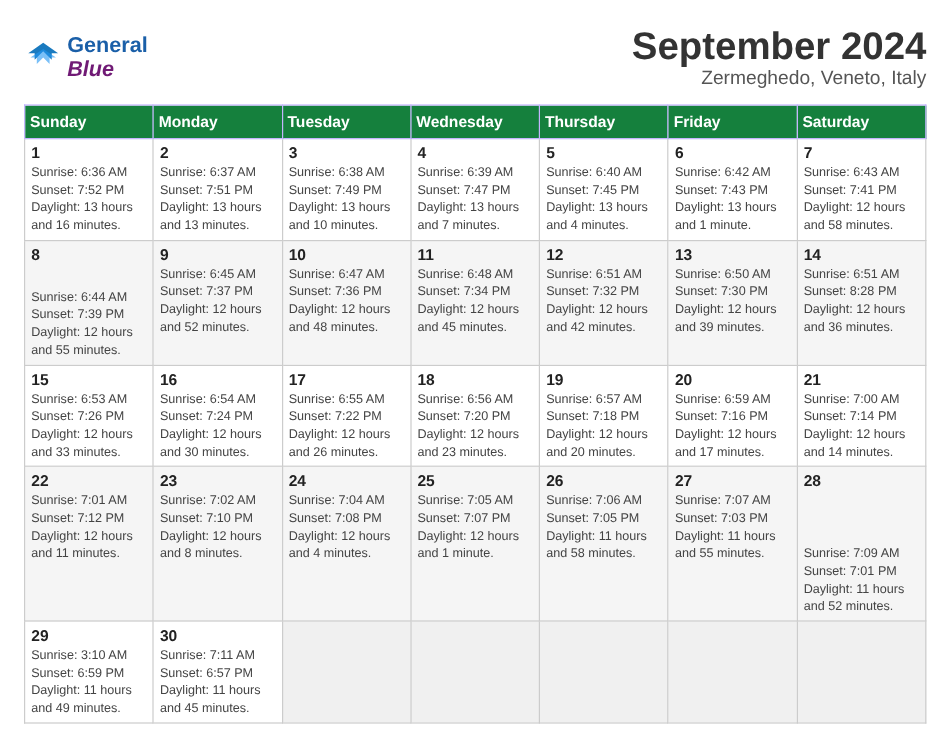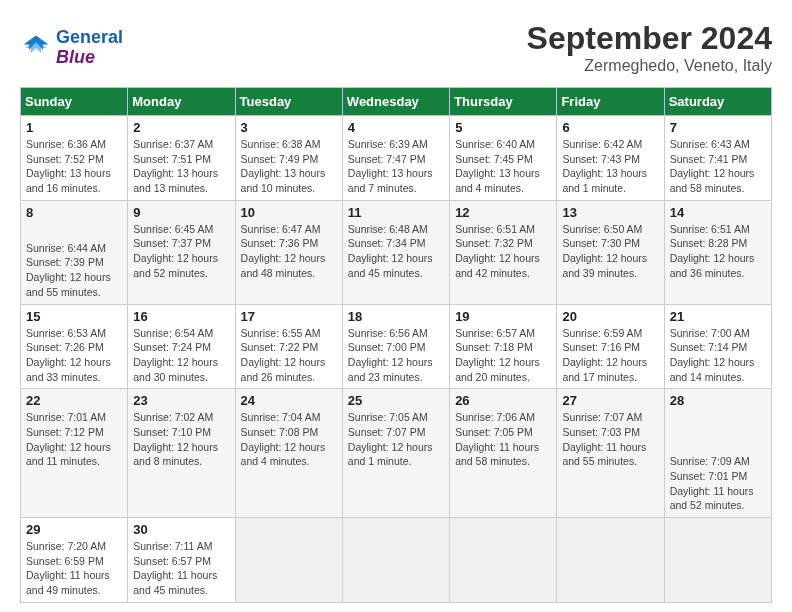--- a/index.html
+++ b/index.html
@@ -242,21 +242,21 @@
         <td>
           <span class="day-num">17</span>
           <div class="day-info" style="white-space: pre-line;">Sunrise: 6:55 AM
 Sunset: 7:22 PM
 Daylight: 12 hours
 and 26 minutes.</div>
         </td>
         <td>
           <span class="day-num">18</span>
           <div class="day-info" style="white-space: pre-line;">Sunrise: 6:56 AM
-Sunset: 7:00 PM
+Sunset: 7:20 PM
 Daylight: 12 hours
 and 23 minutes.</div>
         </td>
         <td>
           <span class="day-num">19</span>
           <div class="day-info" style="white-space: pre-line;">Sunrise: 6:57 AM
 Sunset: 7:18 PM
 Daylight: 12 hours
 and 20 minutes.</div>
         </td>
@@ -322,21 +322,21 @@
           <span class="day-num">28</span>
           <div class="day-info" style="white-space: pre-line; margin-top: 46px;">Sunrise: 7:09 AM
 Sunset: 7:01 PM
 Daylight: 11 hours
 and 52 minutes.</div>
         </td>
       </tr>
       <tr>
         <td>
           <span class="day-num">29</span>
-          <div class="day-info" style="white-space: pre-line;">Sunrise: 7:20 AM
+          <div class="day-info" style="white-space: pre-line;">Sunrise: 3:10 AM
 Sunset: 6:59 PM
 Daylight: 11 hours
 and 49 minutes.</div>
         </td>
         <td>
           <span class="day-num">30</span>
           <div class="day-info" style="white-space: pre-line;">Sunrise: 7:11 AM
 Sunset: 6:57 PM
 Daylight: 11 hours
 and 45 minutes.</div>

